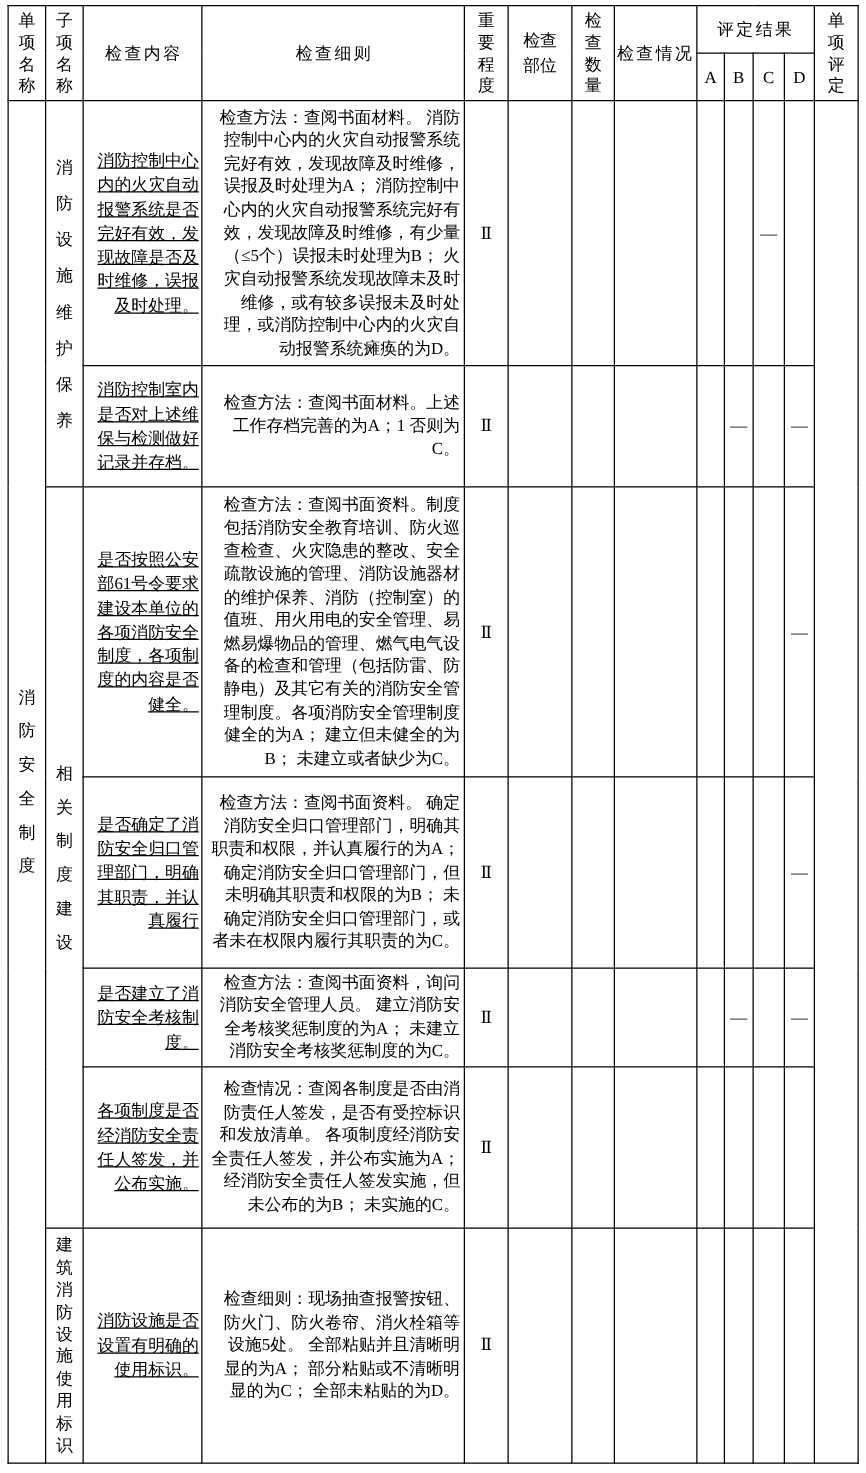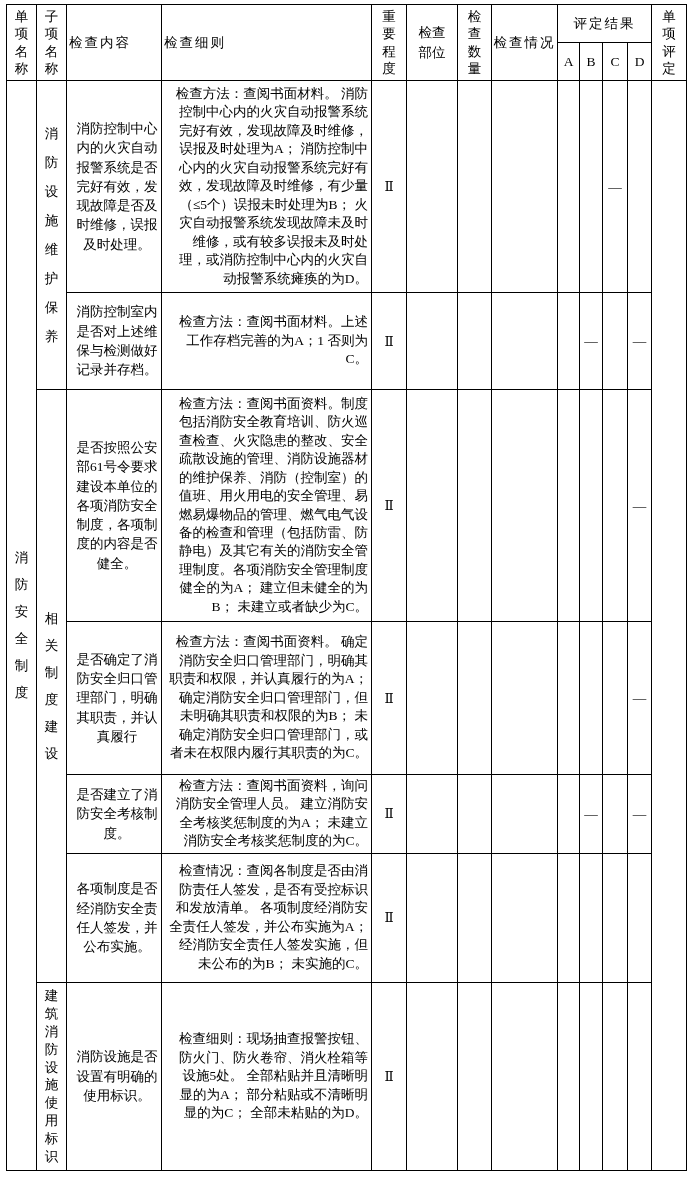--- a/index.html
+++ b/index.html
@@ -4,29 +4,29 @@
 <style>
   html,body{margin:0;padding:0;background:#fff;}
   body{width:693px;height:1178px;color:#000;font-family:"Liberation Serif","DejaVu Serif",serif;}
   table{border-collapse:collapse;table-layout:fixed;width:680px;margin:4px 0 0 6px;}
   th,td{border:1px solid #000;padding:0;font-weight:normal;font-size:13.5px;overflow:hidden;vertical-align:middle;}
   tr.hr{height:38px;}
   tr.r1{height:212px;} tr.r2{height:97px;} tr.r3{height:232px;} tr.r4{height:153px;}
   tr.r5{height:78px;margin-top:26px;} tr.r6{height:129px;} tr.r7{height:188px;}
   .center{text-align:center;}
   .hcell{text-align:center;letter-spacing:2px;}
-  .hleft{text-align:left;padding-left:2px;letter-spacing:2px;}
+  .hleft{text-align:center;padding-left:2px;letter-spacing:2px;}
   .vwrap{text-align:center;}
   .vchars{display:inline-block;width:1.1em;word-break:break-all;text-align:center;vertical-align:middle;}
   .lh-hdr{line-height:1.28;}
   .lh-wide{line-height:2.15;}
   .lh-mid{line-height:2.0;}
   .lh-tight{line-height:1.32;}
   .h2x2{display:inline-block;width:2.2em;word-break:break-all;text-align:center;line-height:1.45;vertical-align:middle;}
-  .content-cell{text-align:center;vertical-align:middle;padding:2px 2px 2px 8px;line-height:1.43;}
+  .content-cell{text-align:right;vertical-align:middle;padding:2px 2px 2px 8px;line-height:1.43;text-decoration:underline;}
   .rule-cell{text-align:right;vertical-align:middle;padding:2px 3px 2px 7px;line-height:1.37;}
   .imp-cell,.result-cell,.empty-cell{text-align:center;vertical-align:middle;}
 </style>
 </head>
 <body>
 
 <table>
   <colgroup>
     <col style="width:30px">
       <col style="width:30px">

